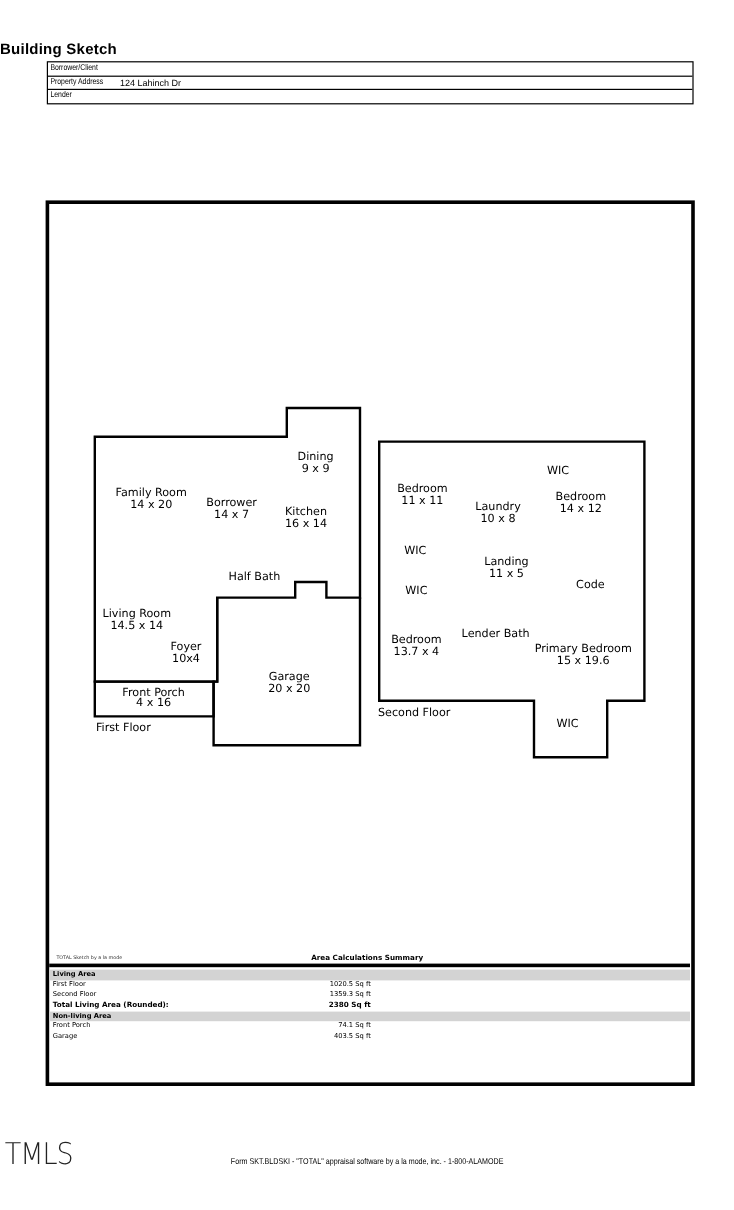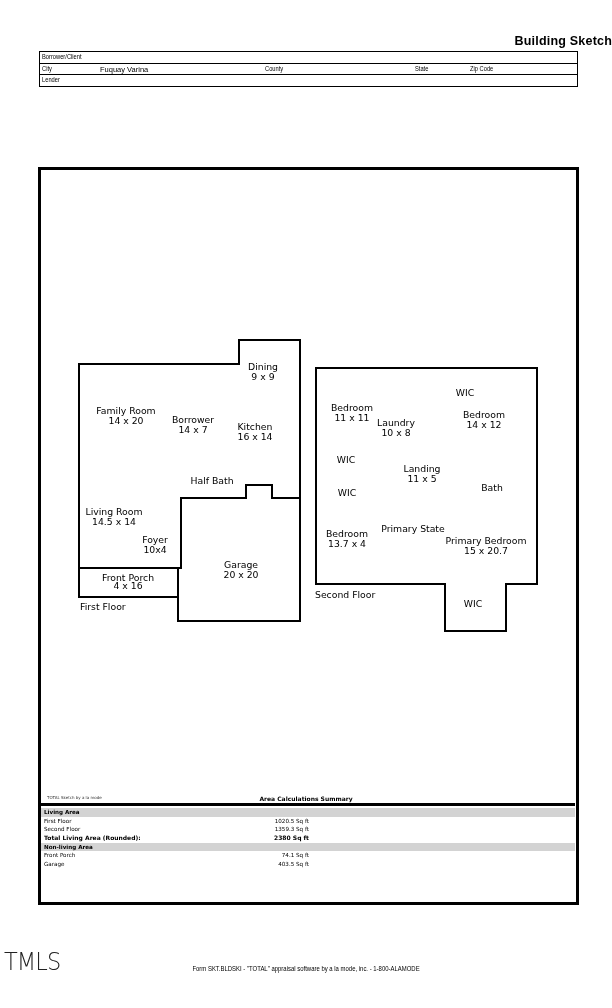--- a/index.html
+++ b/index.html
@@ -1,17 +1,17 @@
 <!DOCTYPE html>
 <html><head>
 <meta charset="utf-8">
 <style>
   html, body { margin:0; padding:0; background:#fff; }
   body { width:612px; height:1008px; position:relative; overflow:hidden; font-family:"DejaVu Sans", sans-serif; color:#000; }
-  .title { position:absolute; left:0; width:612px; top:34px; text-align:right; font-family:"Liberation Sans", sans-serif; font-weight:bold; font-size:12.5px; letter-spacing:0.2px; }
+  .title { position:absolute; left:0; width:612px; top:34px; text-align:left; font-family:"Liberation Sans", sans-serif; font-weight:bold; font-size:12.5px; letter-spacing:0.2px; }
   .hdr { position:absolute; left:39px; top:51px; width:537px; border:1px solid #000; font-family:"Liberation Sans", sans-serif; }
   .hdr .row { position:relative; height:10.5px; border-bottom:1px solid #000; font-size:7px; line-height:10px; }
   .hdr .row:last-child { border-bottom:none; }
   .hdr .lbl { position:absolute; left:2px; top:0; transform:scaleX(0.82); transform-origin:left; }
   .hdr .val { position:absolute; left:60px; top:1px; font-size:7.5px; }
   .hdr .abs { position:absolute; top:0; transform:scaleX(0.82); transform-origin:left; }
   .frame { position:absolute; left:38px; top:167px; width:535px; height:732px; border:3px solid #000; }
   svg.plan { position:absolute; left:0; top:0; }
   .lab { position:absolute; font-family:"DejaVu Sans", sans-serif; font-size:9.3px; text-align:center; line-height:10px; white-space:nowrap; transform:translateX(-50%); }
   .lab.left { transform:none; text-align:left; }
@@ -30,25 +30,22 @@
 <body>
 
 <div class="title">Building Sketch</div>
 
 <div class="hdr">
   <div class="row">
     <span class="lbl">Borrower/Client</span>
     <span class="val"></span>
   </div>
   <div class="row">
-    <span class="lbl">City</span>
-    <span class="val">Fuquay Varina</span>
-    <span class="abs" style="left:225px">County</span>
-    <span class="abs" style="left:375px">State</span>
-    <span class="abs" style="left:430px">Zip Code</span>
+    <span class="lbl">Property Address</span>
+    <span class="val">124 Lahinch Dr</span>
   </div>
   <div class="row">
     <span class="lbl">Lender</span>
   </div>
 </div>
 
 <div class="frame"></div>
 
 <svg class="plan" width="612" height="1008">
   <g fill="none" stroke="#000" stroke-width="2">
@@ -56,21 +53,21 @@
     <path d="M79,364 L239,364 L239,340 L300,340 L300,498 L272,498 L272,485 L246,485 L246,498 L181,498 L181,568 L79,568 Z"></path>
 
     <path d="M181,498 L181,568 L178,568 L178,621 L300,621 L300,498"></path>
 
     <path d="M79,568 L178,568 L178,597 L79,597 Z"></path>
 
     <path d="M316,368 L537,368 L537,584 L506,584 L506,631 L445,631 L445,584 L316,584 Z"></path>
   </g>
 </svg>
 
-<div class="lab" style="left:263px;top:362px">
+<div class="lab" style="left:263px;top:376px">
     <div>Dining</div>
     <div>9 x 9</div>
   </div>
 <div class="lab" style="left:126px;top:406px">
     <div>Family Room</div>
     <div>14 x 20</div>
   </div>
 <div class="lab" style="left:193px;top:415px">
     <div>Borrower</div>
     <div>14 x 7</div>
@@ -100,51 +97,51 @@
   </div>
 <div class="lab left" style="left:80px;top:602px">First Floor</div>
 
 <div class="lab" style="left:465px;top:388px">
     <div>WIC</div>
   </div>
 <div class="lab" style="left:352px;top:403px">
     <div>Bedroom</div>
     <div>11 x 11</div>
   </div>
-<div class="lab" style="left:396px;top:418px">
+<div class="lab" style="left:415px;top:418px">
     <div>Laundry</div>
     <div>10 x 8</div>
   </div>
 <div class="lab" style="left:484px;top:410px">
     <div>Bedroom</div>
     <div>14 x 12</div>
   </div>
 <div class="lab" style="left:346px;top:455px">
     <div>WIC</div>
   </div>
 <div class="lab" style="left:422px;top:464px">
     <div>Landing</div>
     <div>11 x 5</div>
   </div>
 <div class="lab" style="left:347px;top:488px">
     <div>WIC</div>
   </div>
 <div class="lab" style="left:492px;top:483px">
-    <div>Bath</div>
+    <div>Code</div>
   </div>
 <div class="lab" style="left:413px;top:524px">
-    <div>Primary State</div>
+    <div>Lender Bath</div>
   </div>
 <div class="lab" style="left:347px;top:529px">
     <div>Bedroom</div>
     <div>13.7 x 4</div>
   </div>
 <div class="lab" style="left:486px;top:536px">
     <div>Primary Bedroom</div>
-    <div>15 x 20.7</div>
+    <div>15 x 19.6</div>
   </div>
 <div class="lab" style="left:473px;top:599px">
     <div>WIC</div>
   </div>
 <div class="lab left" style="left:315px;top:590px">Second Floor</div>
 
 <div class="sumsmall">TOTAL Sketch by a la mode</div>
 <div class="sumtitle">Area Calculations Summary</div>
 <div class="sumline"></div>
 

